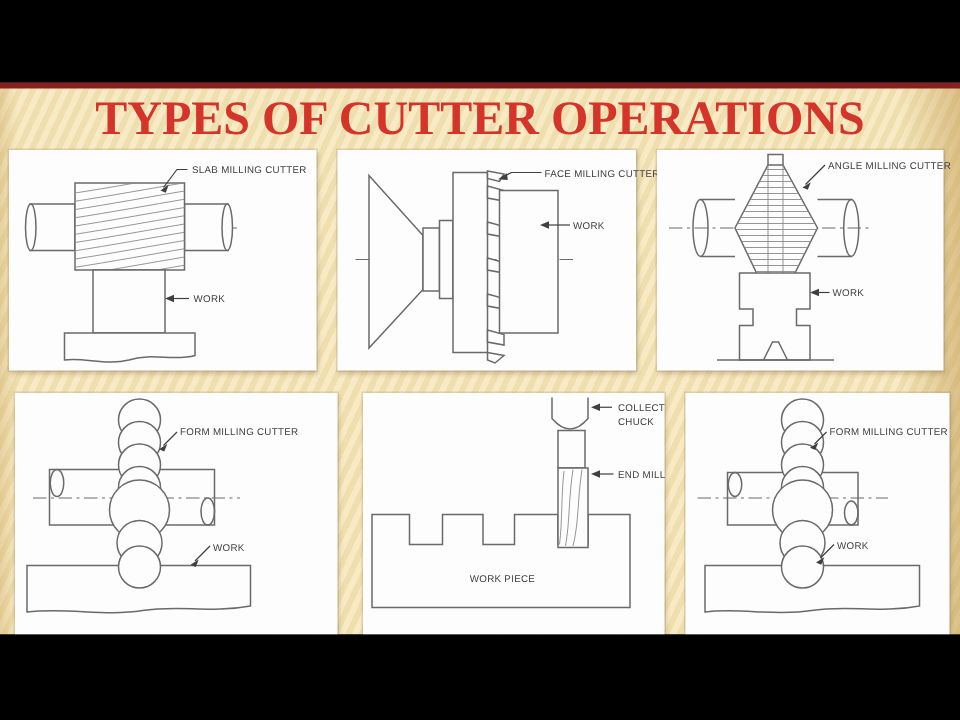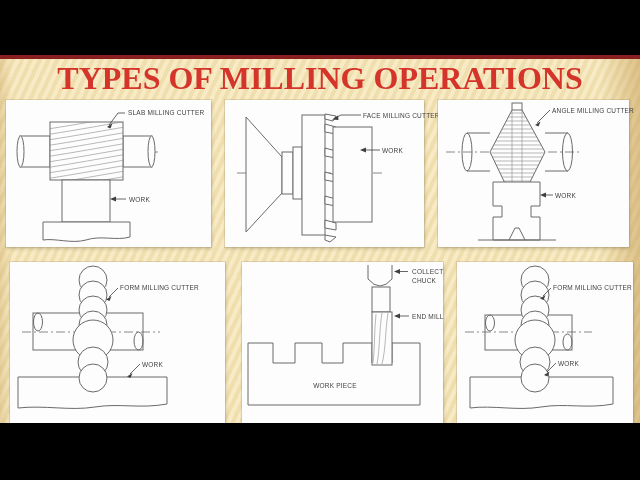--- a/index.html
+++ b/index.html
@@ -36,21 +36,21 @@
 </style>
 </head>
 <body>
 
 <div id="stage">
   <div id="bar-top" class="letterbox"></div>
   <div id="bar-bottom" class="letterbox"></div>
 
   <div id="slide">
     <div id="accent-strip"></div>
-    <div id="slide-title">TYPES OF MILLING OPERATIONS</div>
+    <div id="slide-title">TYPES OF CUTTER OPERATIONS</div>
   </div>
 
   <div id="panel-1" class="panel">
     <svg viewBox="0 0 205 147">
       <defs>
           <clipPath id="clip-p1">
             <rect x="44" y="22" width="73" height="58"></rect>
           </clipPath>
         </defs>
       <g>

